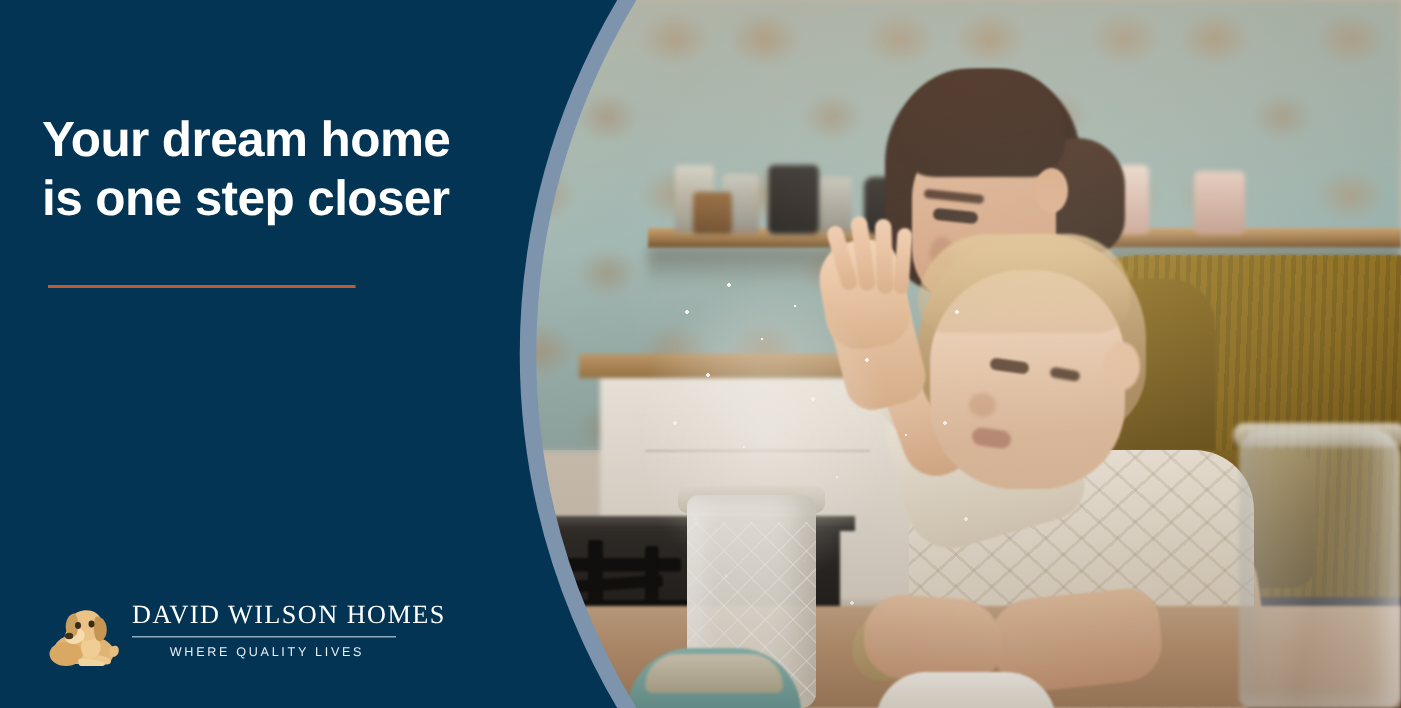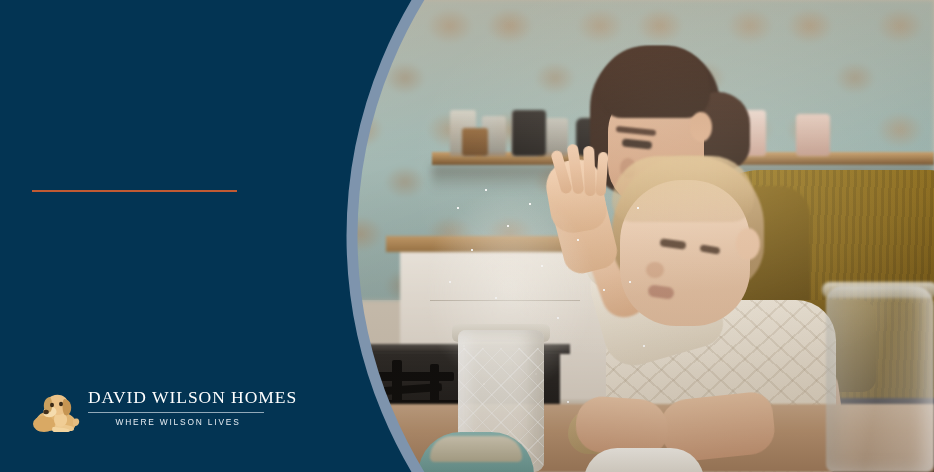--- a/index.html
+++ b/index.html
@@ -377,21 +377,21 @@
     background:#c15a33;
   }
   .body-copy{
     position:absolute;left:28px;top:218px;width:268px;
     color:#f2f5f8;
     font-size:13.5px;
     line-height:1.92;
     margin:0;
   }
   .logo{
-    position:absolute;left:26px;top:380px;width:240px;height:62px;
+    position:absolute;left:26px;top:392px;width:240px;height:62px;
   }
   .logo-dog{
     position:absolute;left:0;top:2px;width:54px;height:56px;
   }
   .logo-text{
     position:absolute;left:62px;top:8px;width:180px;
     text-align:center;
   }
   .logo-name{
     color:#ffffff;
@@ -505,20 +505,24 @@
       <div class="photo-grade"></div>
     </div>
   </div>
 
   <svg class="arc-stroke" viewBox="0 0 934 472">
     <ellipse cx="849" cy="236" rx="497" ry="474" fill="none" stroke="#7e94ad" stroke-width="11"></ellipse>
   </svg>
 
   <div class="left-panel">
 
+    <h1 class="headline">
+      <span class="ln">Your dream home</span>
+      <span class="ln">is one step closer</span>
+    </h1>
 
     <div class="rule"></div>
 
 
     <div class="logo">
       <svg class="logo-dog" viewBox="0 0 54 56">
         <g>
 
           <path d="M10 44 C8 36 14 30 23 29 C33 28 44 31 48 36 C51 40 50 46 46 48 L14 49 C11 49 10.5 47 10 44 Z" fill="#e0b472"></path>
 
@@ -540,18 +544,18 @@
           <ellipse cx="35" cy="22" rx="2" ry="2.3" fill="#3a2a18"></ellipse>
 
           <ellipse cx="20" cy="30" rx="2.8" ry="2.2" fill="#43301c"></ellipse>
 
           <path d="M47 38 C51 35 54 37 53 41 C52 44 49 45 47 43 Z" fill="#e6bd80"></path>
         </g>
       </svg>
       <div class="logo-text">
         <div class="logo-name">DAVID WILSON HOMES</div>
         <div class="logo-divider"></div>
-        <div class="logo-tag">WHERE WILSON LIVES</div>
+        <div class="logo-tag">WHERE QUALITY LIVES</div>
       </div>
     </div>
 
   </div>
 </div>
 
 </body></html>

